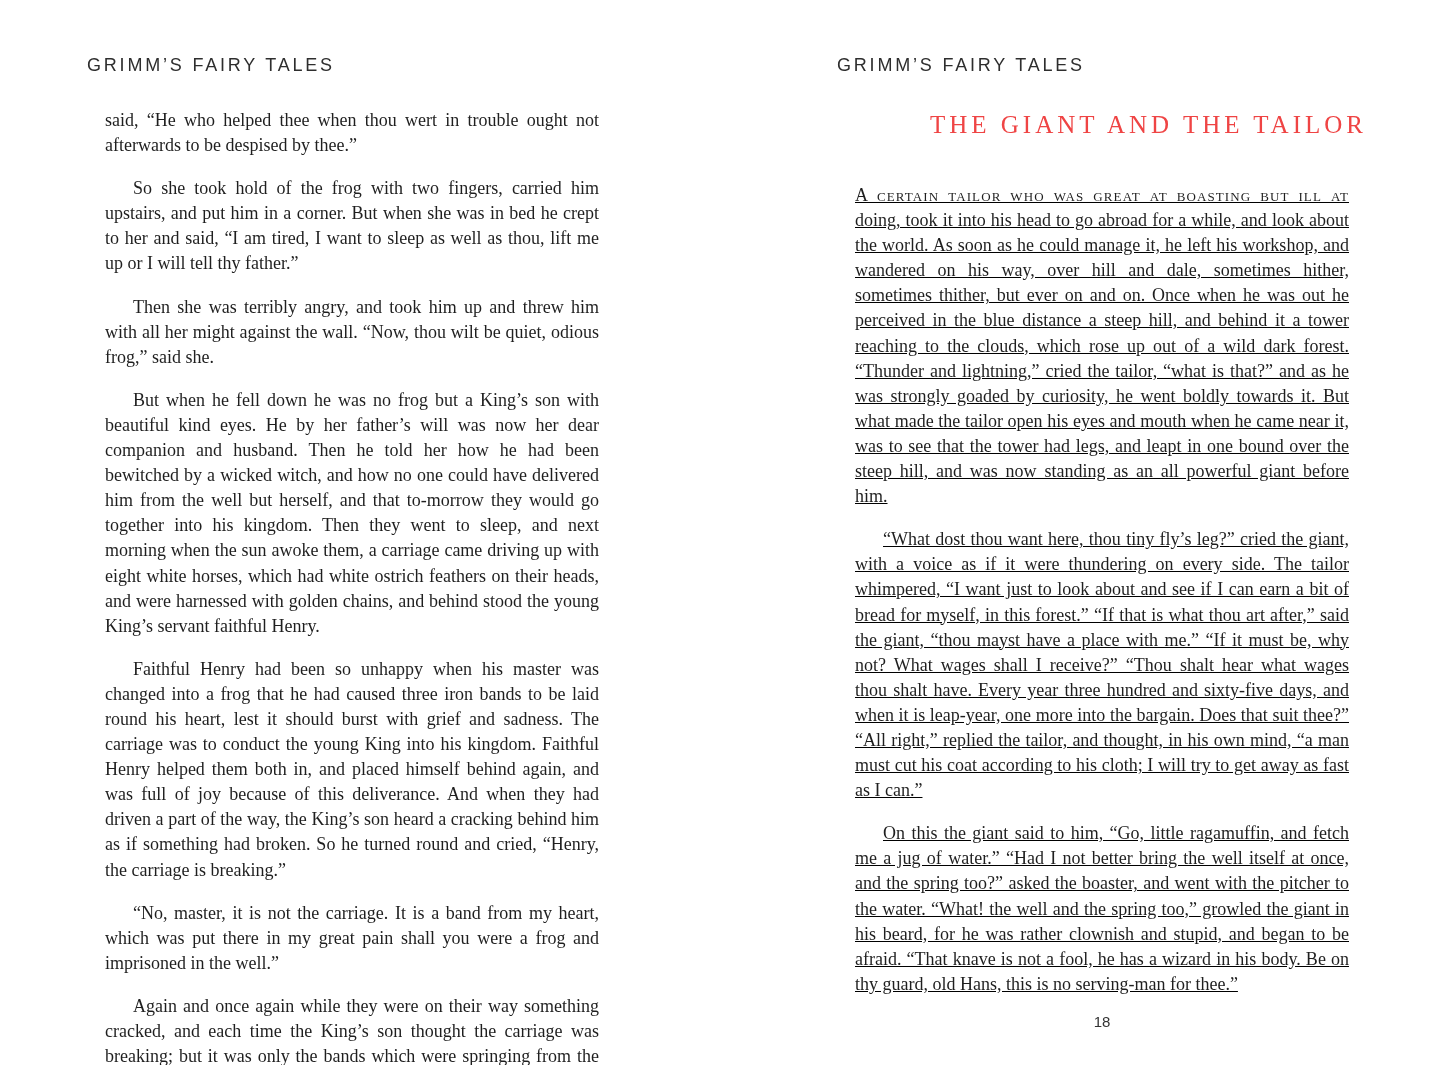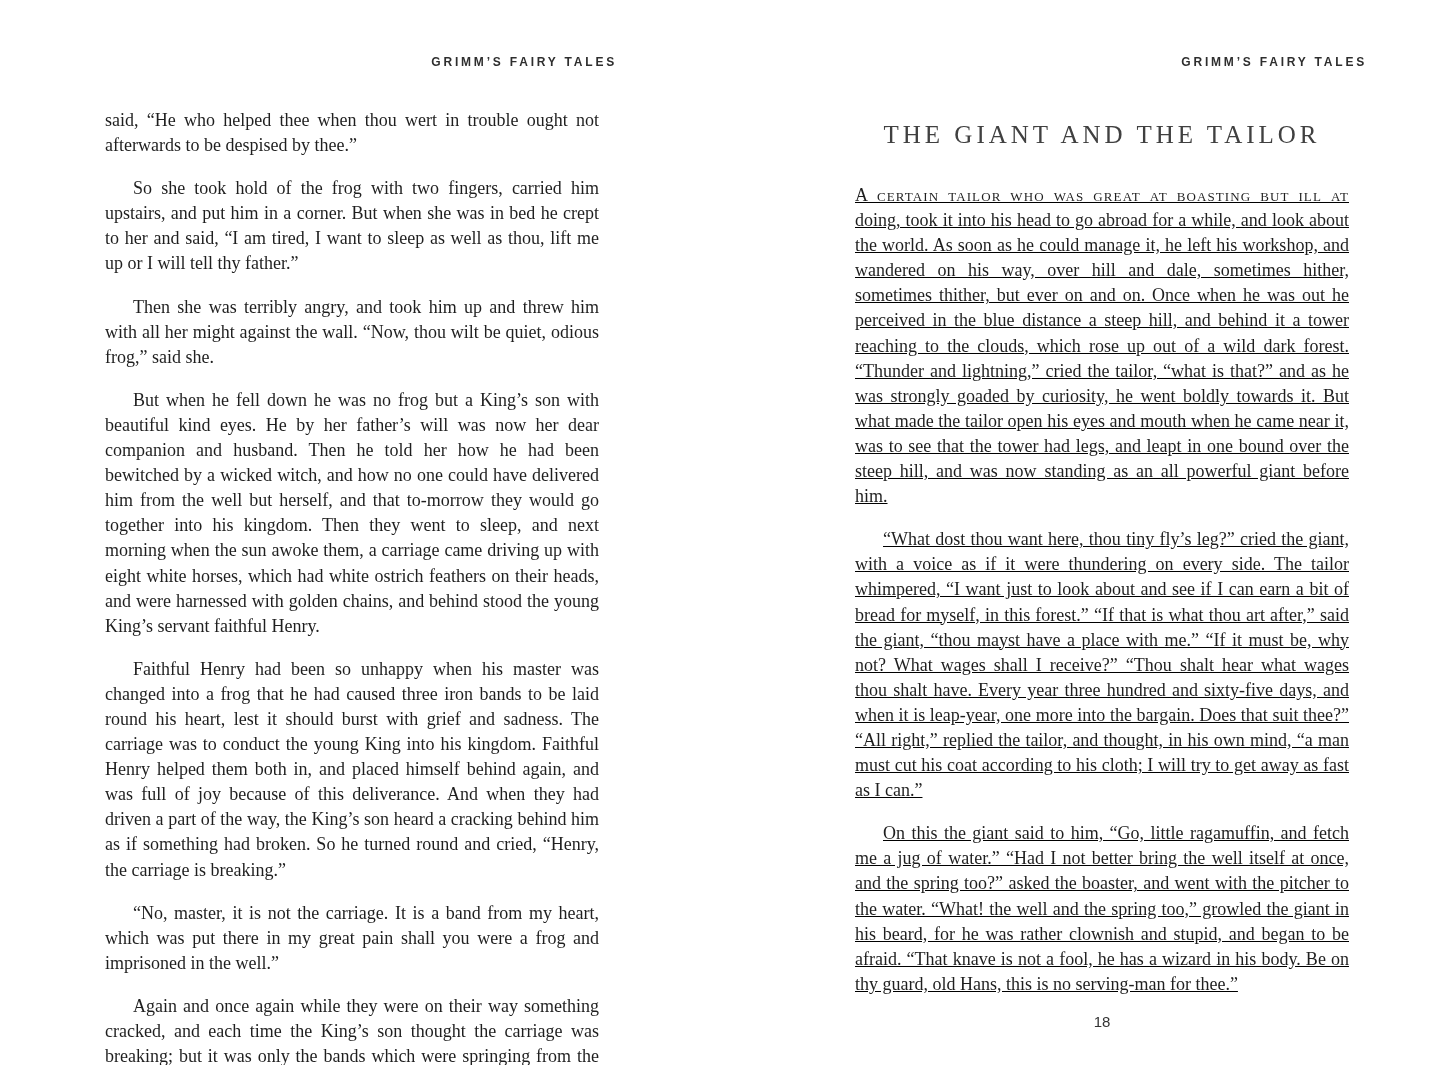--- a/index.html
+++ b/index.html
@@ -22,41 +22,41 @@
     height: 1065px;
   }
   .page-left  { left: 87px; }
   .page-right { left: 837px; }
 
   .running-head {
     position: absolute;
     top: 55px;
     left: 0;
     right: 0;
-    text-align: right;
+    text-align: left;
     font-family: "Liberation Sans", sans-serif;
-    font-size: 12px;
-    font-weight: 700;
+    font-size: 18px;
+    font-weight: 400;
     letter-spacing: 2.8px;
     color: #2e2e2e;
     white-space: nowrap;
   }
 
   .chapter-title {
     position: absolute;
     top: 111px;
     left: 0;
     right: 0;
-    margin: 10px;
-    text-align: center;
+    margin: 0;
+    text-align: right;
     font-family: "Liberation Serif", serif;
     font-weight: 400;
     font-size: 25px;
     letter-spacing: 4px;
-    color: #404040;
+    color: #ef4444;
     white-space: nowrap;
   }
 
   .page-body {
     position: absolute;
     left: 0;
     width: 530px;
   }
   .page-left  .page-body { top: 90px; }
   .page-right .page-body { top: 165px; text-decoration: underline; }

